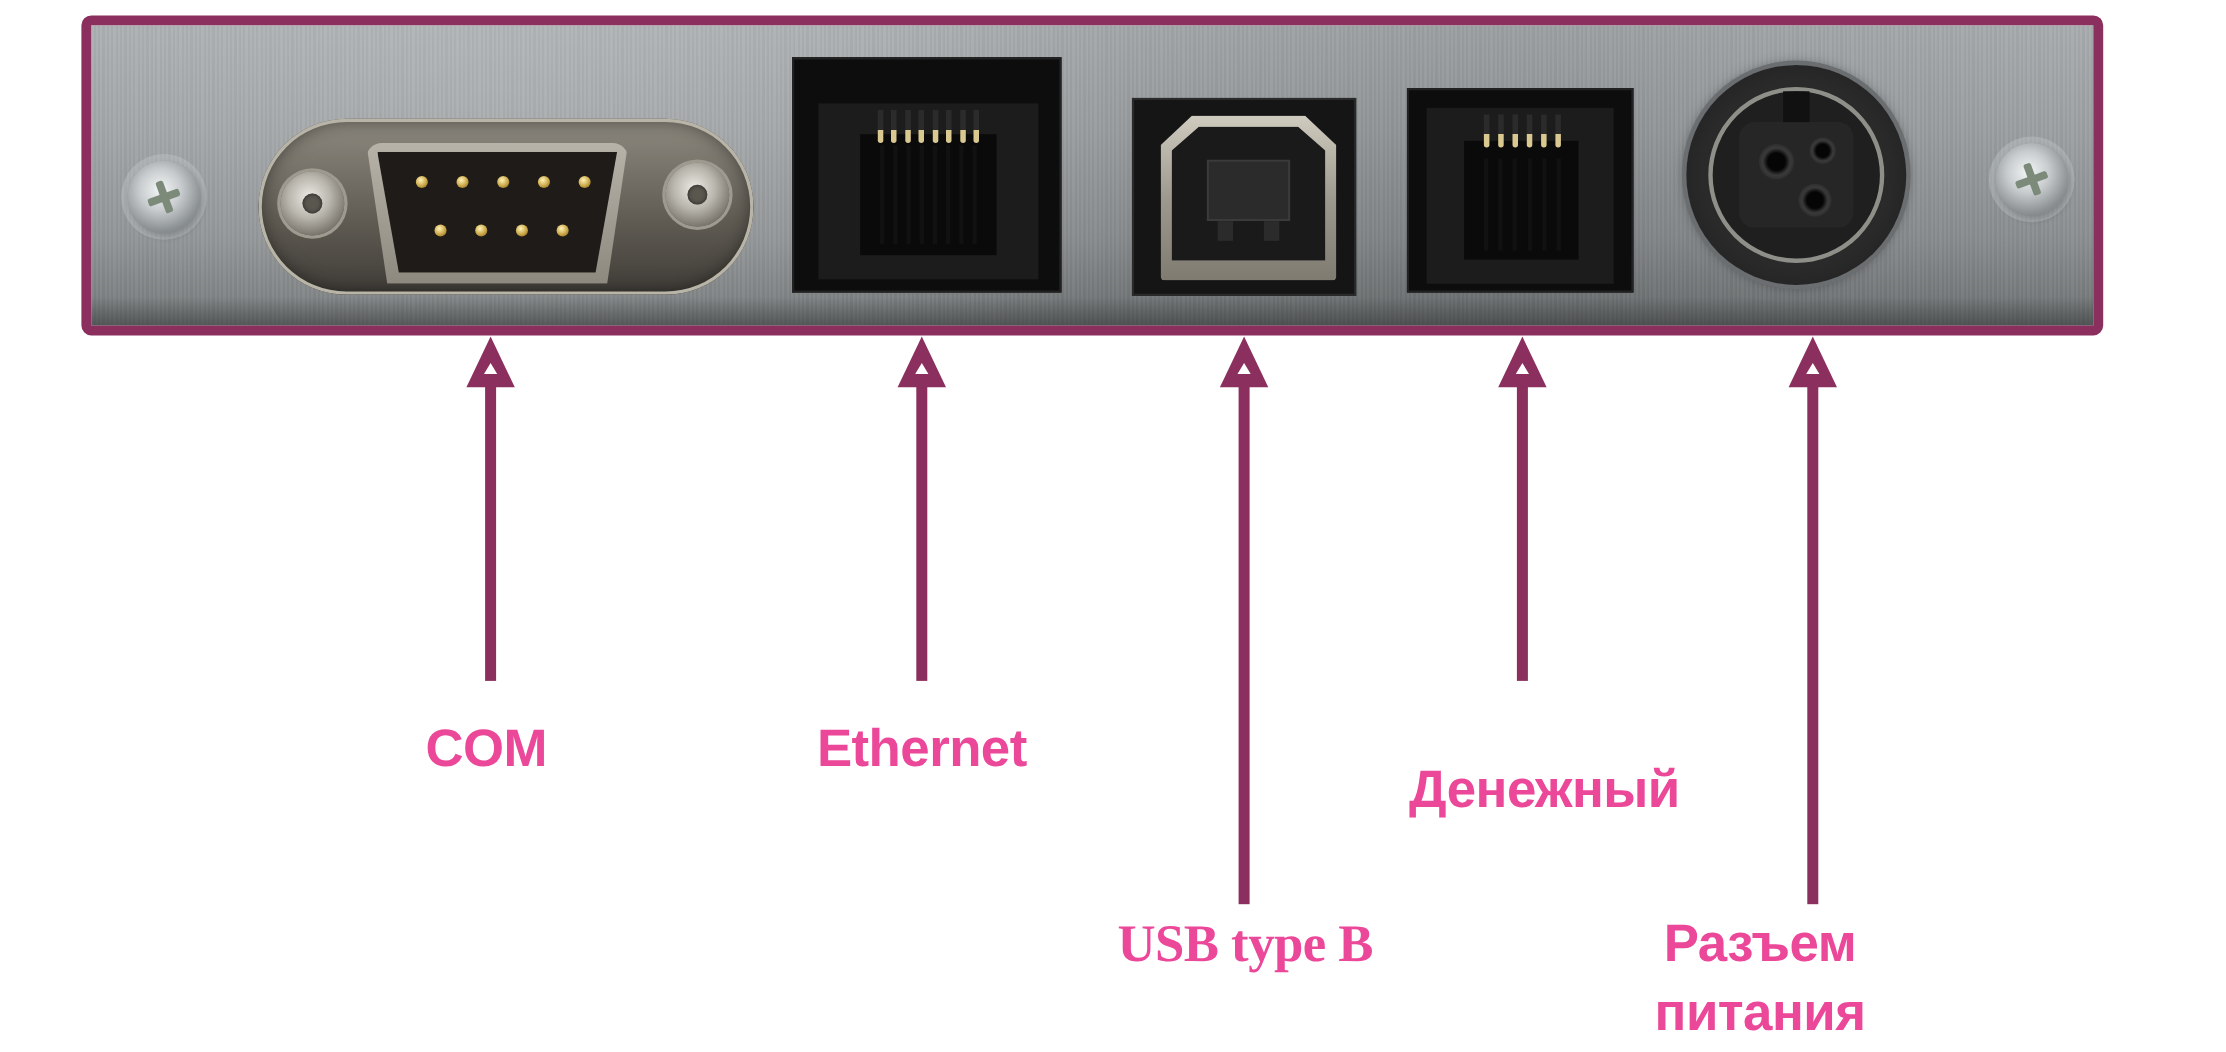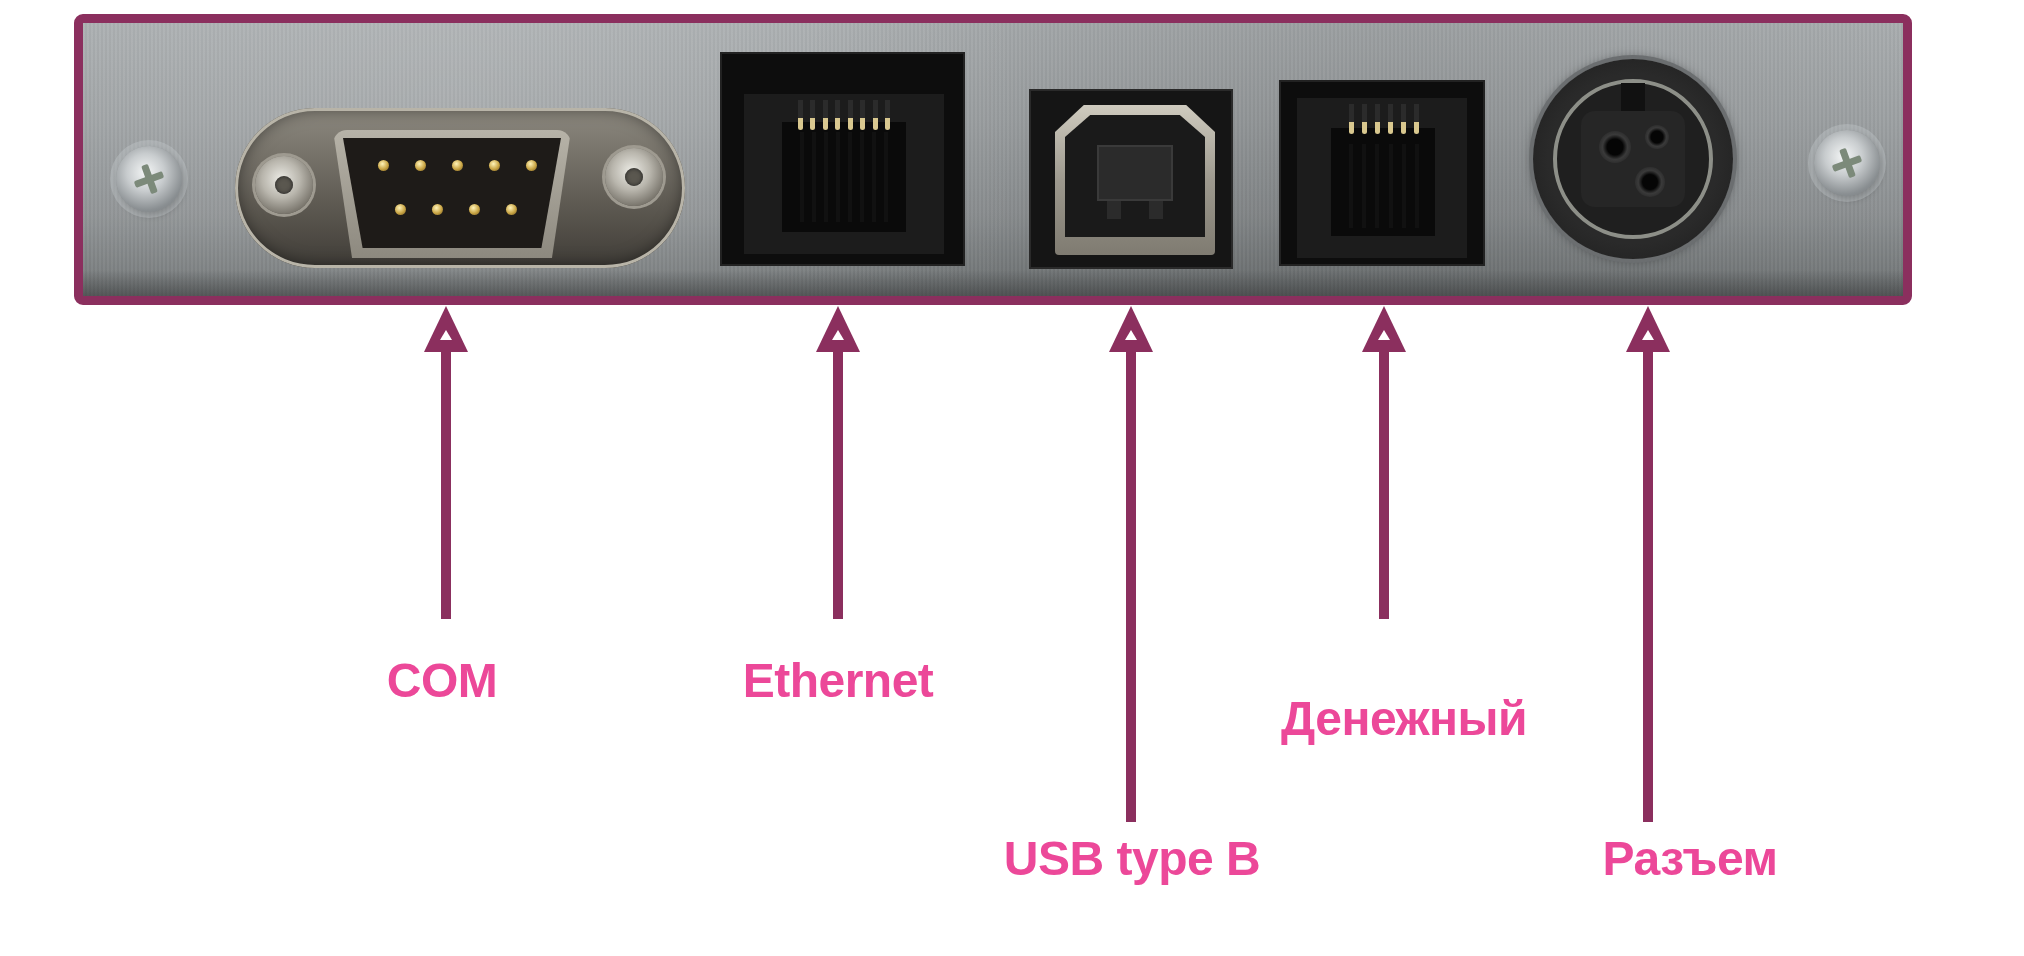--- a/index.html
+++ b/index.html
@@ -213,21 +213,22 @@
     <use href="#head" x="1648" y="306"></use>
   </g>
 </svg>
 
 <div class="label" style="left:442px; top:650px;">
   <div>COM</div>
 </div>
 <div class="label" style="left:838px; top:650px;">
   <div>Ethernet</div>
 </div>
-<div class="label" style="left:1132px; top:828px;">
+<div class="label" style="left:1132px; top:828px;font-family:Liberation Serif, serif;">
   <div>USB type B</div>
 </div>
 <div class="label" style="left:1404px; top:688px;">
   <div>Денежный</div>
 </div>
-<div class="label" style="left:1690px; top:828px;text-align:center;">
+<div class="label" style="left:1600px; top:828px;text-align:center;">
   <div>Разъем</div>
+  <div>питания</div>
 </div>
 
 </body></html>

